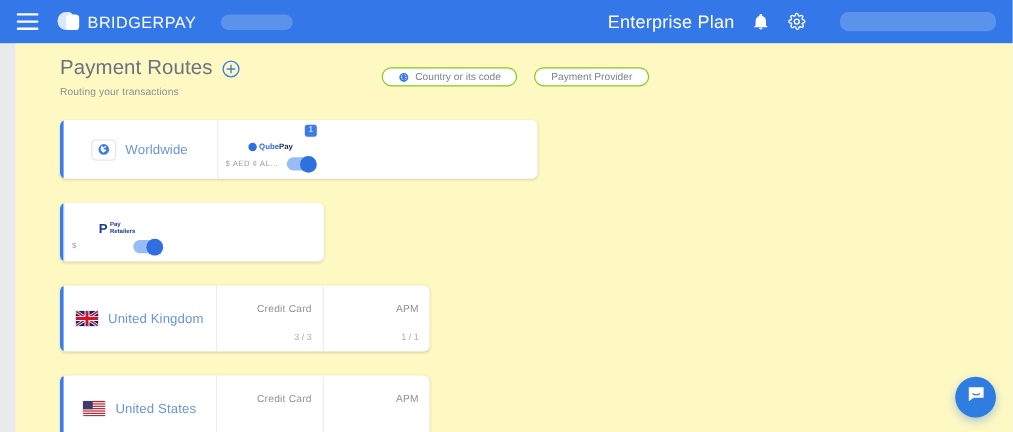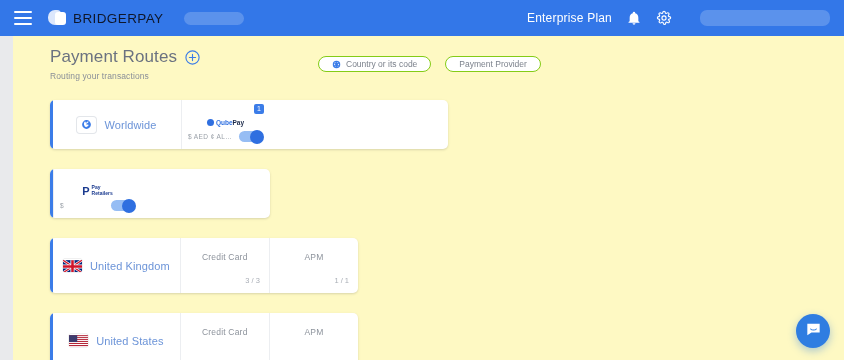--- a/index.html
+++ b/index.html
@@ -23,28 +23,28 @@
     justify-content: space-between; margin-right: 16px; cursor: pointer; }
   .hamburger i { display: block; height: 2px; background: #ffffff; border-radius: 1px; }
 
   .brand { display: flex; align-items: center; gap: 6px; }
   .brand-mark { width: 19px; height: 18px; position: relative; }
   .brand-mark .b1 { position: absolute; left: 0; top: 1px; width: 13px; height: 15px;
     background: #eaf1fd; border-radius: 7px 4px 4px 7px; opacity: .92; }
   .brand-mark .b2 { position: absolute; left: 7px; top: 3px; width: 11px; height: 13px;
     background: #ffffff; border-radius: 3px; }
   .brand-text { font-size: 13.5px; letter-spacing: .4px; font-weight: 700; color: #ffffff; }
-  .brand-text span { color: #0f172a; font-weight: 400; }
+  .brand-text span { color: #ffffff; font-weight: 400; }
 
   .redact-pill { height: 13px; border-radius: 7px; background: rgba(255,255,255,.20); }
   .redact-nav { width: 60px; margin-left: 20px; }
   .redact-user { width: 130px; height: 16px; margin-left: 14px; }
 
   .topbar-right { margin-left: auto; display: flex; align-items: center; gap: 14px; }
-  .plan-label { color: #ffffff; font-size: 12px; letter-spacing: .2px; }
+  .plan-label { color: #ffffff; font-size: 15px; letter-spacing: .2px; }
 
   .ic { width: 16px; height: 16px; display: inline-block; }
   .ic svg { display: block; }
 
   
   .rail { position: absolute; left: 0; top: 36px; width: 13px; height: 324px;
     background: #e9eaec; }
   .page { position: absolute; left: 13px; top: 36px; width: 831px; height: 324px;
     background: #fef9c3; overflow: hidden; }
 
@@ -108,21 +108,21 @@
   .currencies { font-size: 6.5px; color: #9aa0a8; letter-spacing: .4px; white-space: nowrap;
     overflow: hidden; text-overflow: ellipsis; flex: 1 1 auto; text-align: left; }
   .toggle { width: 24px; height: 11px; border-radius: 6px; background: #96bdf4;
     position: relative; flex: 0 0 24px; cursor: pointer; }
   .toggle .knob { position: absolute; right: -1px; top: -1.5px; width: 14px; height: 14px;
     border-radius: 50%; background: #2f6fe0; }
 
   
   .type-cell {
     position: relative; width: 90px; border-left: 1px solid #eceef1;
-    padding: 14px 9px 8px; display: flex; flex-direction: column; align-items: center;
+    padding: 14px 9px 8px; display: flex; flex-direction: column; align-items: flex-end;
     min-height: 55px;
   }
   .type-label { font-size: 8.5px; color: #8d939c; letter-spacing: .2px; }
   .type-count { font-size: 7.5px; color: #a9aeb6; margin-top: auto; align-self: flex-end; }
   .wm-stripe { color: #5b52e0; font-size: 9px; font-weight: 700; font-style: normal; }
   .wm-reach { color: #1c2a4a; font-size: 8px; font-weight: 700; letter-spacing: -.2px; }
   .wm-qube { display: flex; align-items: center; gap: 2px; }
   .wm-qube .qdot { width: 7px; height: 7px; border-radius: 50%; background: #2f6fe0; }
   .wm-qube .qtxt { font-size: 6.5px; font-weight: 700; color: #2f6fe0; }
   .wm-qube .qtxt b { color: #1c2a4a; }

